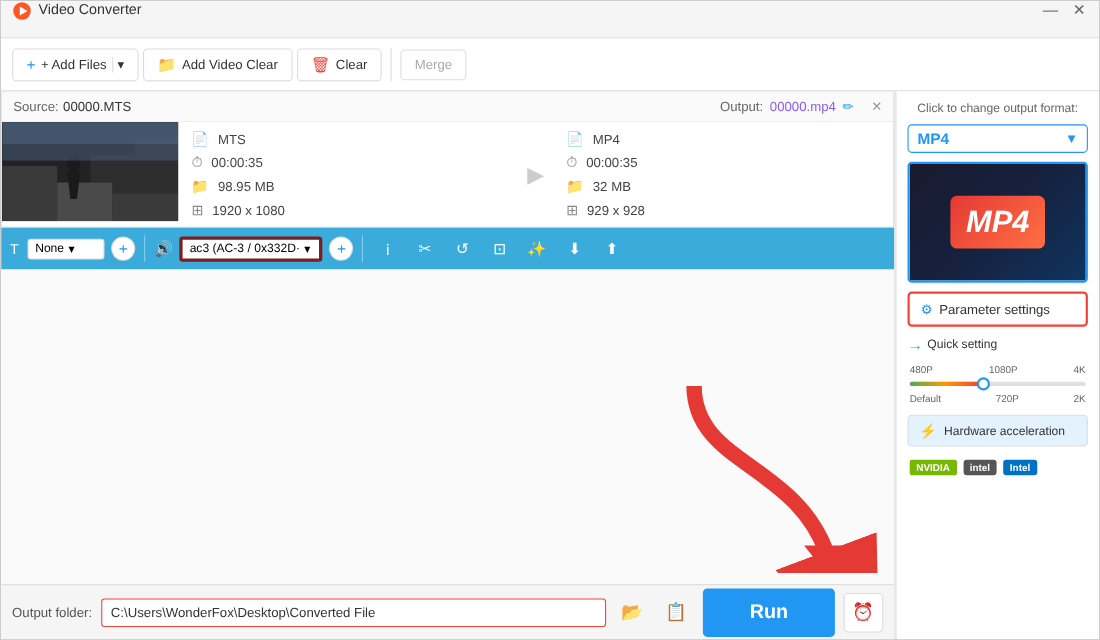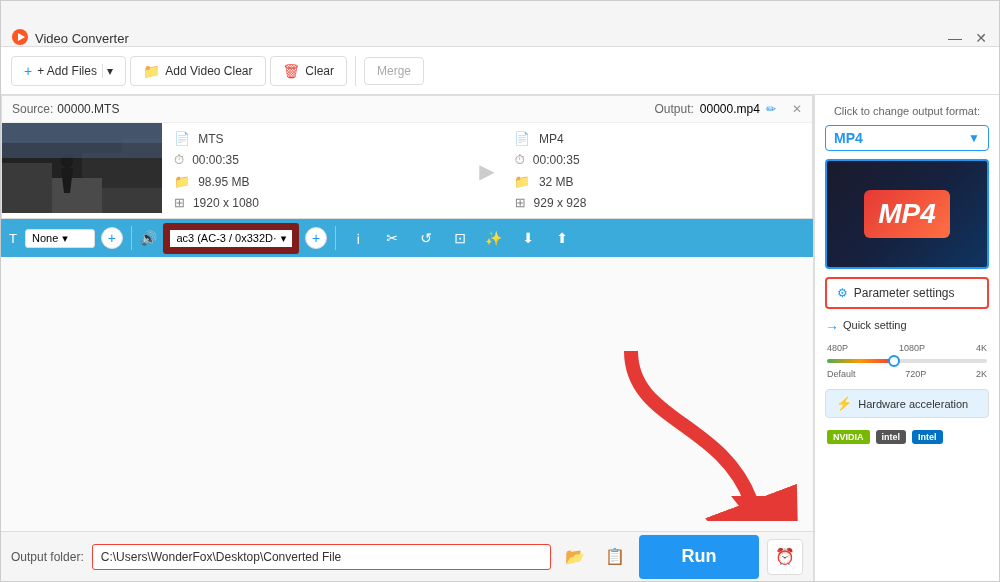--- a/index.html
+++ b/index.html
@@ -15,23 +15,23 @@
       width: 1000px;
       height: 582px;
       background: #fff;
       border: 1px solid #ccc;
       display: flex;
       flex-direction: column;
     }
     
     .titlebar {
       background: #f5f5f5;
-      height: 46px;
-      display: flex;
-      align-items: flex-end;
+      height: 34px;
+      display: flex;
+      align-items: flex-start;
       padding: 0 10px;
       border-bottom: 1px solid #ddd;
       flex-shrink: 0;
     }
     .titlebar-icon {
       width: 18px;
       height: 18px;
       margin-right: 6px;
       flex-shrink: 0;
     }
@@ -125,21 +125,21 @@
     }
     .file-item-header .source-label { color: #666; margin-right: 4px; }
     .file-item-header .source-name { color: #333; font-weight: 400; }
     .file-item-header .output-section {
       margin-left: auto;
       display: flex;
       align-items: center;
       gap: 6px;
     }
     .file-item-header .output-label { color: #666; }
-    .file-item-header .output-name { color: #000000; font-weight: 500; }
+    .file-item-header .output-name { color: #8b5cf6; font-weight: 500; }
     .edit-icon { color: #2196F3; cursor: pointer; }
     .close-btn { color: #999; cursor: pointer; margin-left: 10px; }
     .file-item-body {
       display: flex;
       align-items: stretch;
     }
     .thumbnail {
       width: 160px;
       height: 90px;
       background: #2a2a2a;
@@ -218,21 +218,21 @@
       color: #2196F3;
     }
     .edit-toolbar-separator {
       width: 1px;
       height: 24px;
       background: rgba(255,255,255,0.4);
       margin: 0 2px;
     }
     .audio-select {
       background: #fff;
-      border: 7px solid #7f1d1d;
+      border: 3px solid #7f1d1d;
       border-radius: 3px;
       padding: 2px 6px;
       font-size: 11px;
       display: flex;
       align-items: center;
       gap: 4px;
       min-width: 130px;
       cursor: pointer;
     }
     .toolbar-icon-btn {

